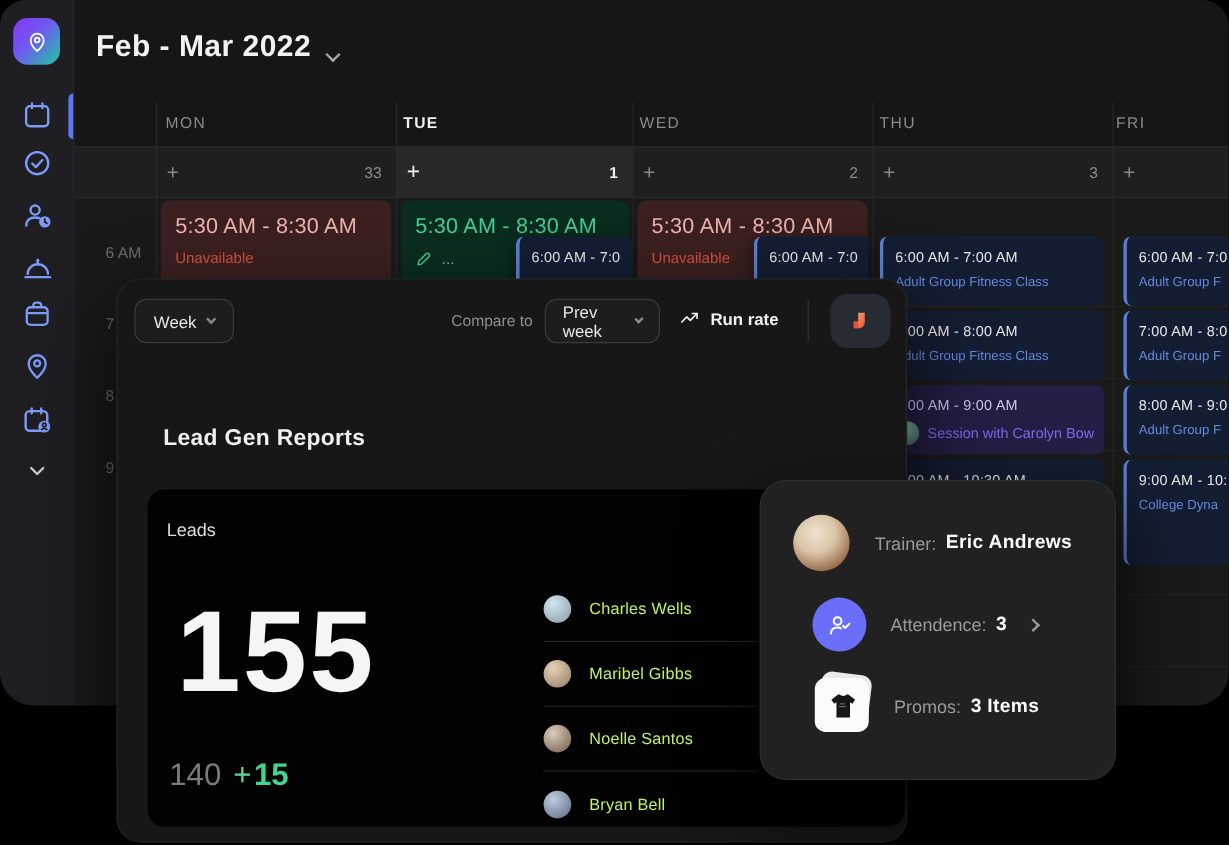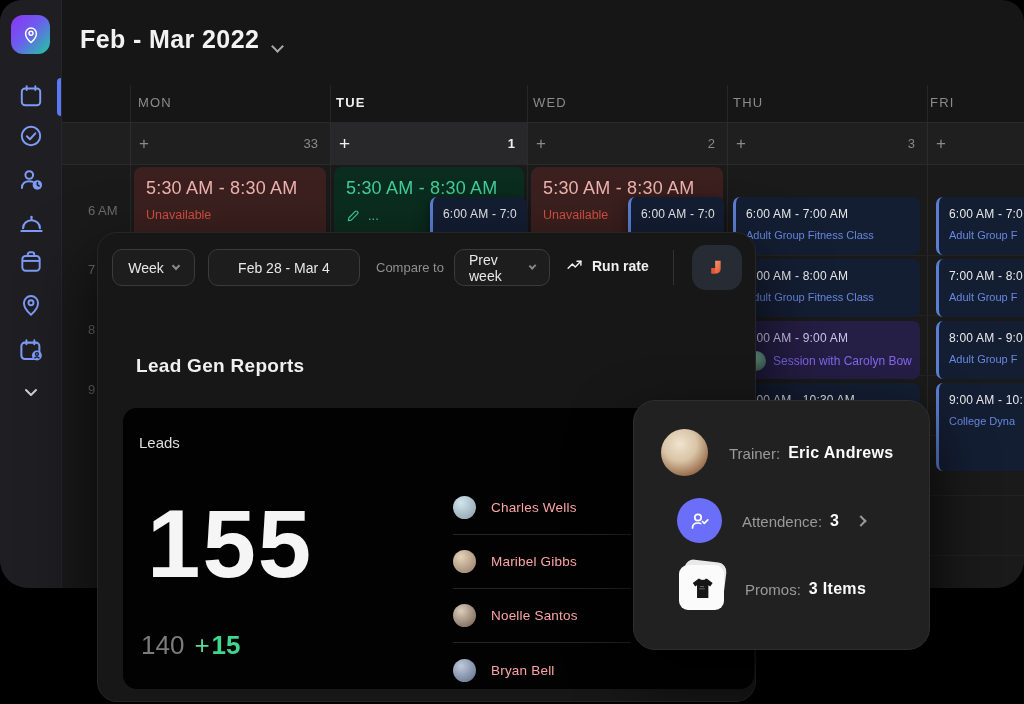--- a/index.html
+++ b/index.html
@@ -95,21 +95,21 @@
     line-height:1; letter-spacing:2px; }
   .leads-compare { position:absolute; left:18px; top:222px; font-size:26px; }
   .leads-prev { color:#7c7c7c; }
   .leads-sign { color:#5fd69a; margin-left:10px; }
   .leads-delta { color:#41d68e; font-weight:600; margin-left:2px; }
   .people-list { position:absolute; left:330px; top:73px; width:178px; }
   .person-row { height:54px; display:flex; align-items:center; gap:15px; border-bottom:1px solid #242424;
     cursor:pointer; }
   .person-row:last-child { border-bottom:none; }
   .avatar-sm { width:23px; height:23px; border-radius:50%; flex:0 0 auto; }
-  .person-name { font-size:13.5px; color:#fca5a5; letter-spacing:.2px; }
+  .person-name { font-size:13.5px; color:#bef264; letter-spacing:.2px; }
   .av-0 { background:radial-gradient(circle at 35% 30%, #cfe6ef, #8a9aa5); }
   .av-1 { background:radial-gradient(circle at 35% 30%, #e6d2b8, #8f7a62); }
   .av-2 { background:radial-gradient(circle at 35% 30%, #bfcadd, #5a6a85); }
   .av-3 { background:radial-gradient(circle at 35% 30%, #dcccba, #6d5a4a); }
 
   
   .session-card { position:absolute; left:633px; top:400px; width:297px; height:250px; background:#212121;
     border:1px solid #2e2e2e; border-radius:22px; box-shadow:0 26px 60px rgba(0,0,0,.85); }
   .sess-label { color:#9a9a9a; font-size:15px; }
   .sess-value { color:#fafafa; font-size:16px; font-weight:600; letter-spacing:.3px; }
@@ -311,23 +311,20 @@
       </div>
     </div>
   </div>
 
   <div class="panel">
 
     <div class="tb-btn" style="left:14px; width:83px">
       <span>Week</span>
       <span class="chev"></span>
     </div>
-    <div class="tb-btn" style="left:110px; width:152px">
-      <span>Feb 28 - Mar 4</span>
-    </div>
     <div class="compare-label">Compare to</div>
     <div class="tb-btn" style="left:356px; width:96px">
       <span>Prev week</span>
       <span class="chev"></span>
     </div>
     <div class="runrate">
       <svg width="17" height="17" viewBox="0 0 24 24">
         <path d="M3 16 L9 10 L13 14 L21 6" fill="none" stroke="#f0f0f0" stroke-width="2" stroke-linecap="round" stroke-linejoin="round"></path>
         <path d="M15.5 6 H21 V11.5" fill="none" stroke="#f0f0f0" stroke-width="2" stroke-linecap="round" stroke-linejoin="round"></path>
       </svg>

